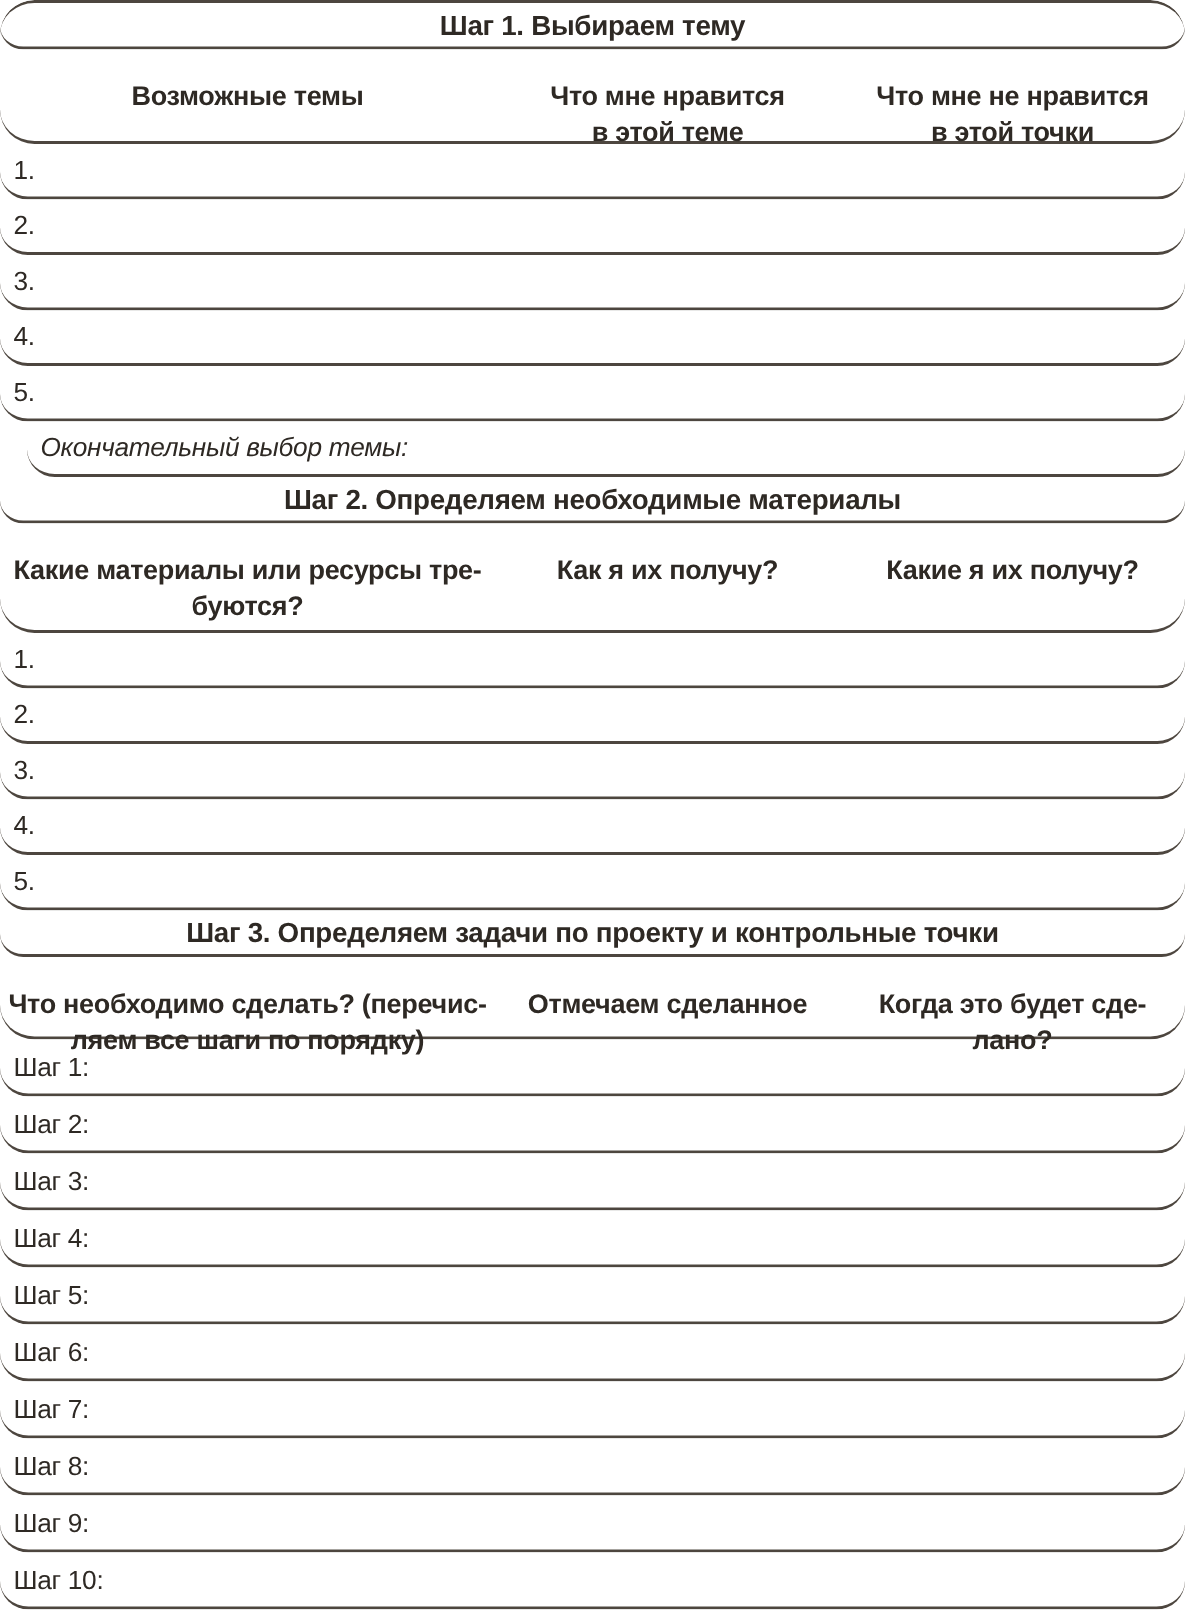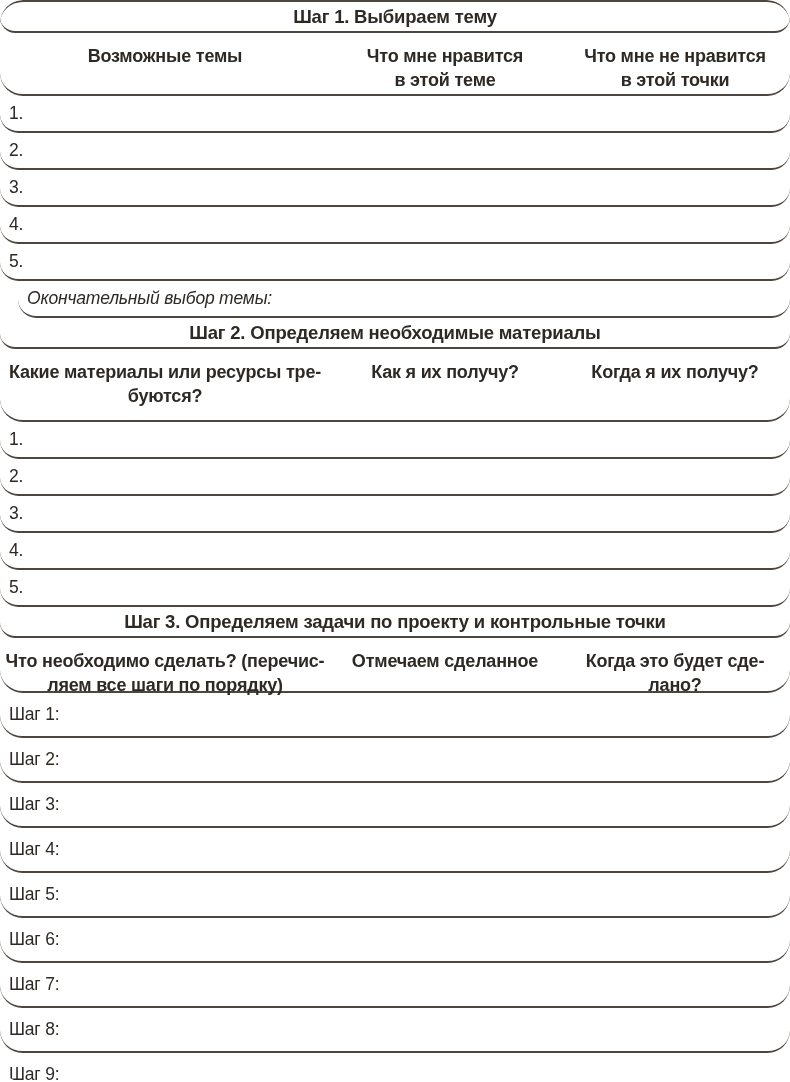--- a/index.html
+++ b/index.html
@@ -34,34 +34,34 @@
     display:grid;
     grid-template-columns:330px 230px 230px;
     border-bottom:2px solid var(--line);
   }
   .head .hc{
     font-weight:bold;
     font-size:18px;
     line-height:1.32;
     text-align:center;
     white-space:pre-line;
-    padding-top:12px;
+    padding-top:20px;
   }
   .head-1{height:63px;}
   .head-2{height:73px;}
   .head-3{height:55px;}
   .row{
     height:37px;
     border-bottom:2px solid var(--line);
     display:flex;
     align-items:center;
     padding-left:9px;
     font-size:17.5px;
   }
-  .sec3 .row{height:45px;}
+  .sec3 .row{height:38px;}
   .row.italic{font-style:italic;margin-left:18px;}
   .row:last-child{border-bottom-width:2px;}
 </style>
 </head>
 <body>
 
 <div class="sheet">
 
   <div class="sec-title">Шаг 1. Выбираем тему</div>
   <div class="head head-1">
@@ -78,21 +78,21 @@
     <div class="row">4.</div>
     <div class="row">5.</div>
     <div class="row italic">Окончательный выбор темы:</div>
   </div>
 
   <div class="sec-title">Шаг 2. Определяем необходимые материалы</div>
   <div class="head head-2">
     <div class="hc">Какие материалы или ресурсы тре-
 буются?</div>
     <div class="hc">Как я их получу?</div>
-    <div class="hc">Когда я их получу?</div>
+    <div class="hc">Какие я их получу?</div>
   </div>
   <div class="sec2">
     <div class="row">1.</div>
     <div class="row">2.</div>
     <div class="row">3.</div>
     <div class="row">4.</div>
     <div class="row">5.</div>
   </div>
 
   <div class="sec-title">Шаг 3. Определяем задачи по проекту и контрольные точки</div>

